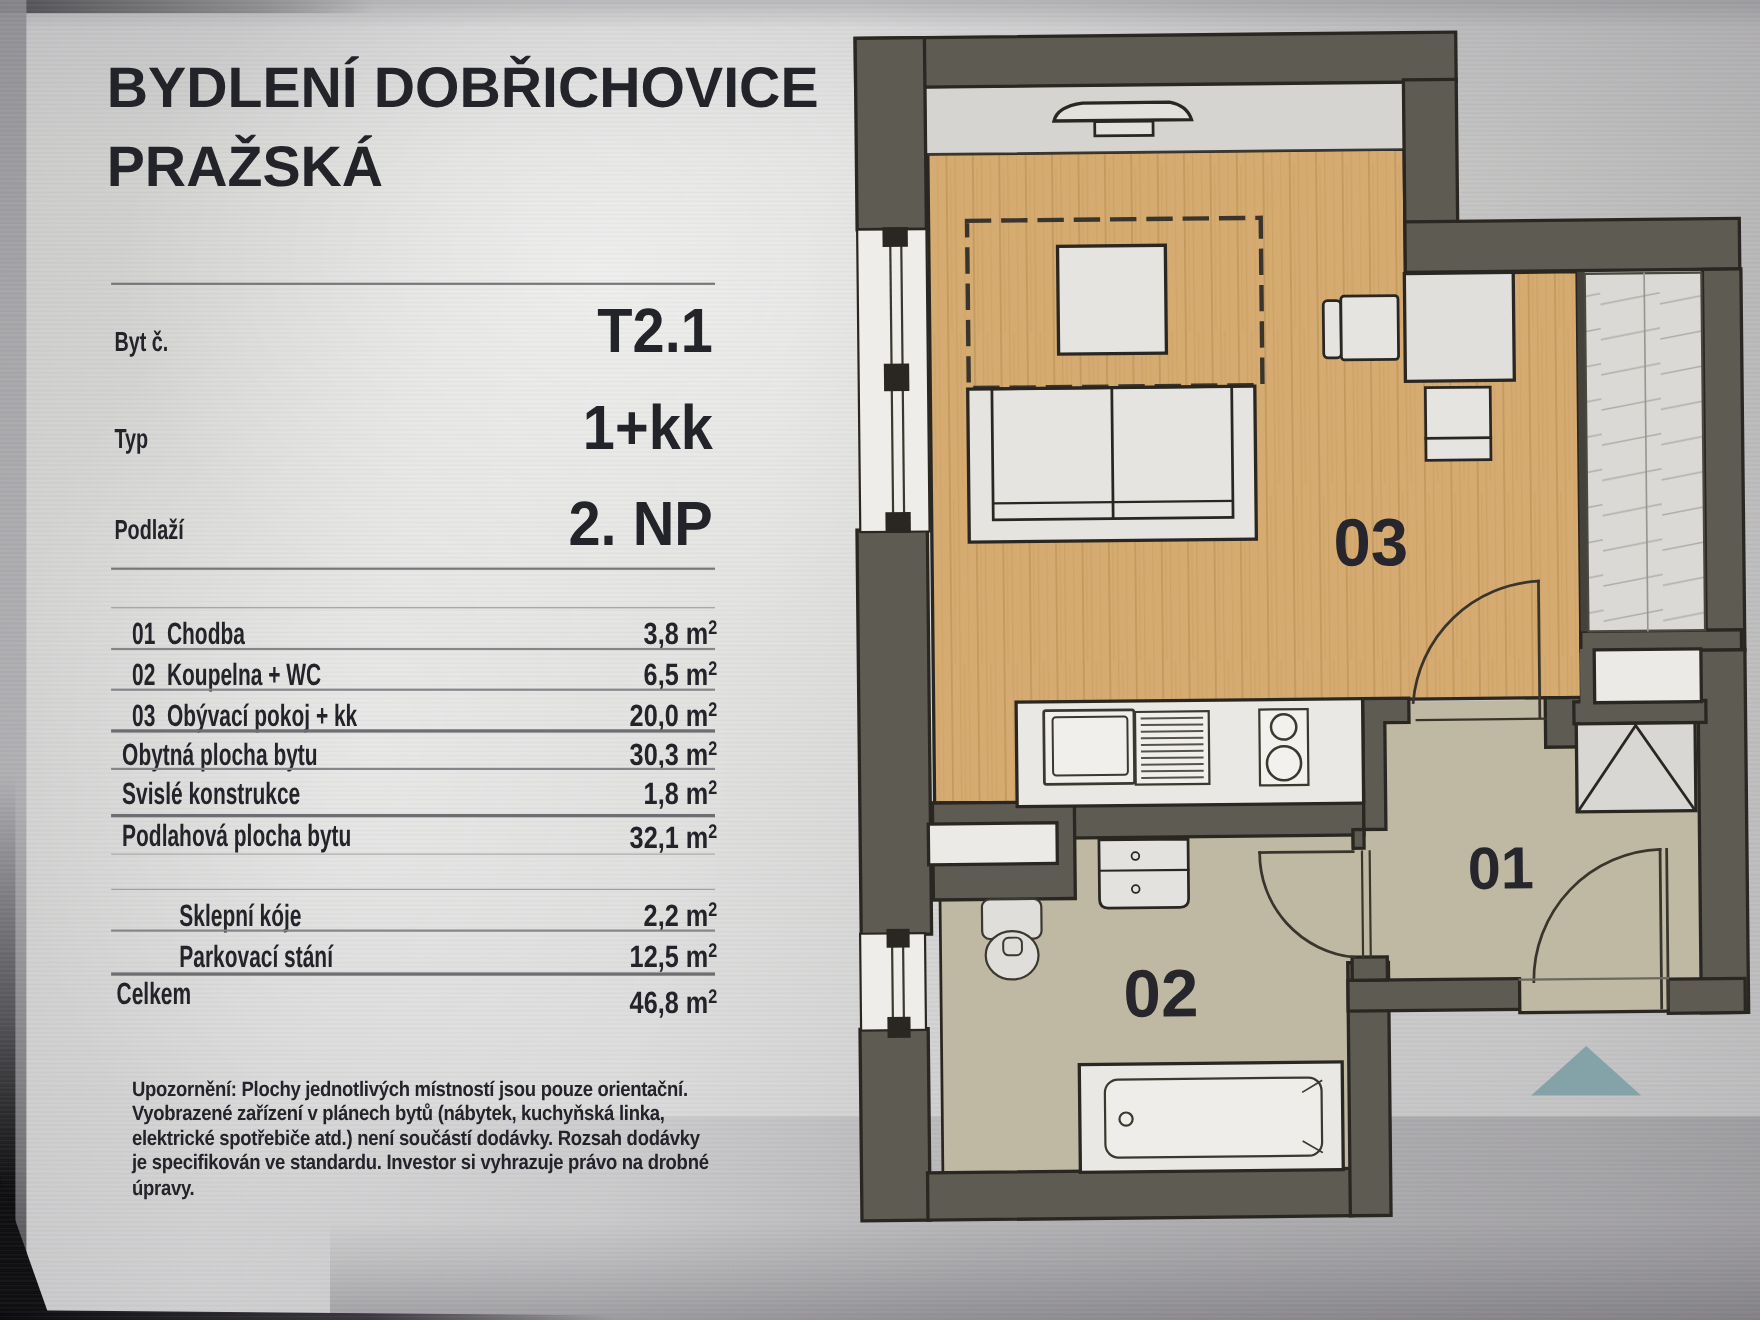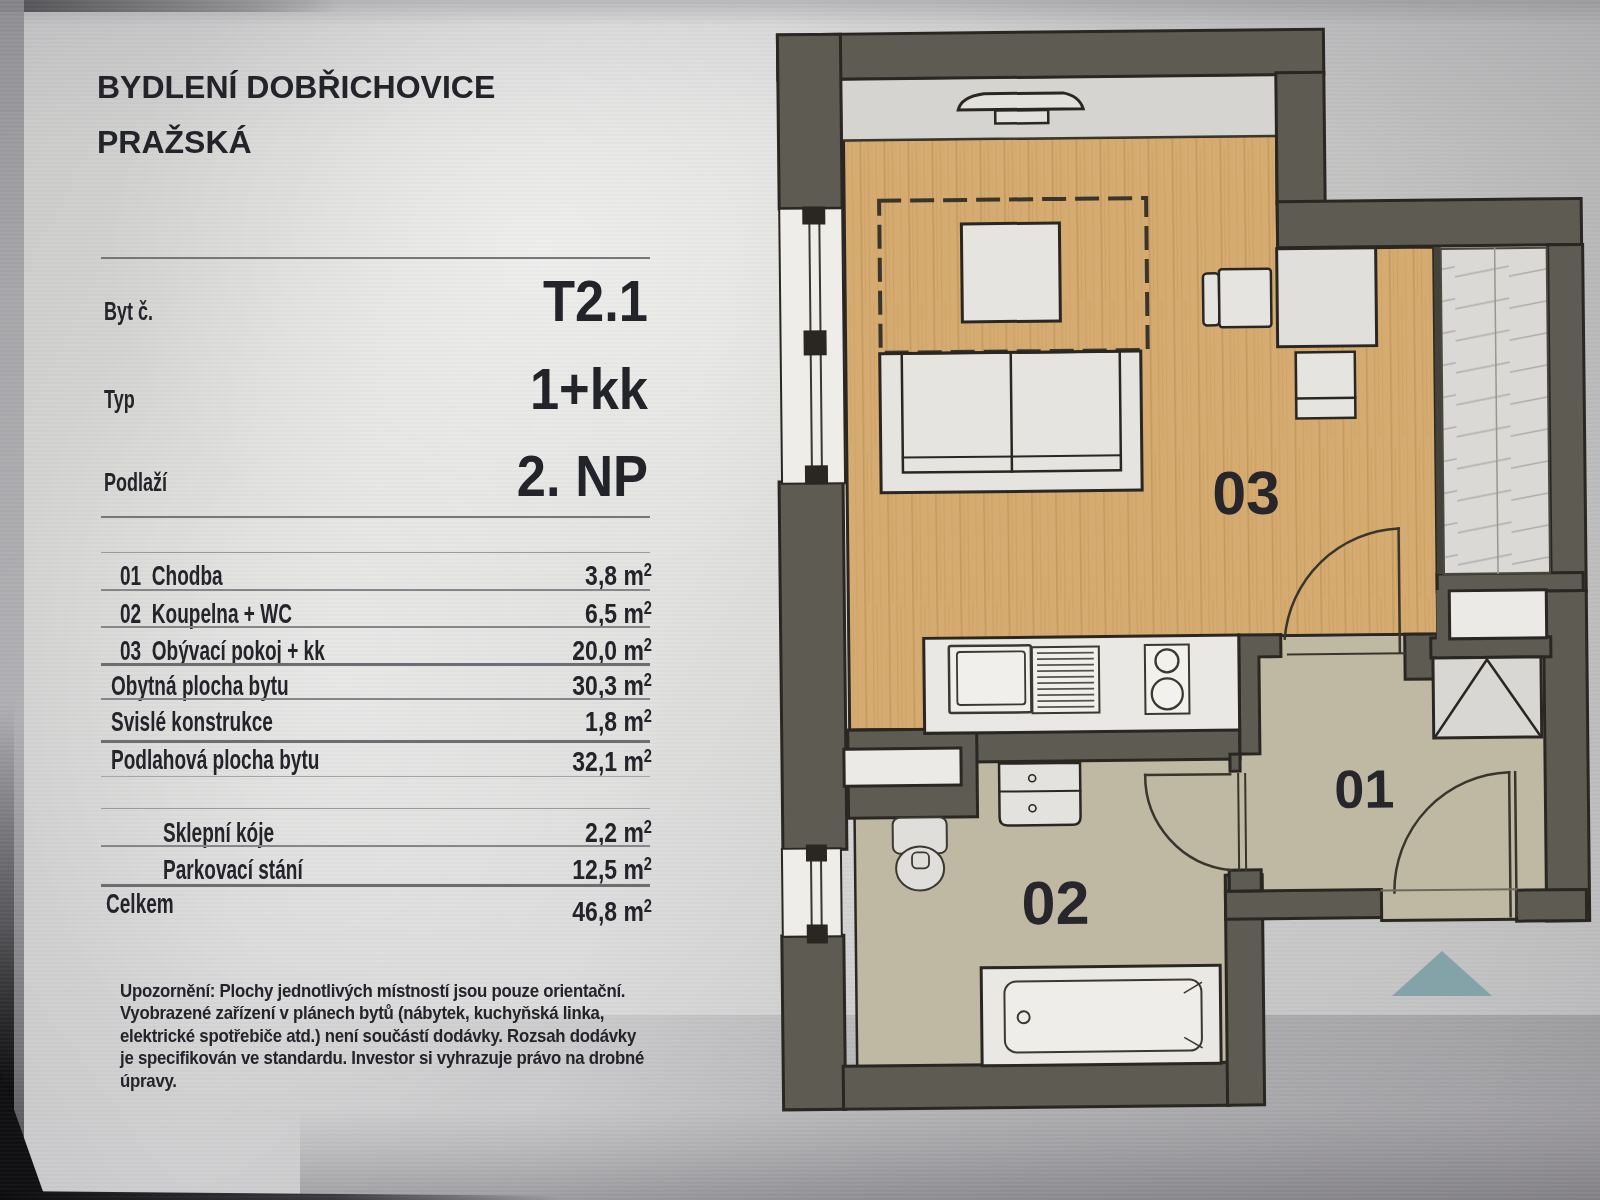--- a/index.html
+++ b/index.html
@@ -31,21 +31,21 @@
 <div class="abs" style="left:300px;top:1110px;width:1300px;height:90px;background:linear-gradient(180deg, rgba(96,94,100,0) 0%, rgba(96,94,100,0.16) 45%, rgba(88,86,92,0.38) 100%);"></div>
 
 <div class="abs" style="left:0;top:700px;width:14px;height:500px;background:linear-gradient(180deg, rgba(40,40,44,0) 0%, rgba(30,30,34,0.5) 45%, #0c0c0e 78%);"></div>
 
 <div class="abs" style="left:0;top:1070px;width:0;height:0;border-left:46px solid #0e0e10;border-top:130px solid transparent;"></div>
 
 <div class="abs" style="left:0;top:1191px;width:560px;height:9px;background:linear-gradient(90deg,#0a0a0c,#3a383e 60%,rgba(90,88,94,0));clip-path:polygon(0 0,100% 55%,100% 100%,0 100%);"></div>
 
 <div class="abs" style="left:0;top:0;width:1600px;height:1200px;background:repeating-linear-gradient(180deg, rgba(255,255,255,0.045) 0px, rgba(255,255,255,0.045) 1px, rgba(0,0,0,0.0) 2px, rgba(90,90,90,0.045) 3px, rgba(0,0,0,0.0) 4px);"></div>
 
-<div class="abs lbl" style="left:97px;top:60px;font-size:32px;line-height:55px;letter-spacing:0px;">BYDLENÍ DOBŘICHOVICE<br>PRAŽSKÁ</div>
+<div class="abs lbl" style="left:97px;top:44px;font-size:52px;line-height:72px;letter-spacing:0px;">BYDLENÍ DOBŘICHOVICE<br>PRAŽSKÁ</div>
 
 <div class="abs" style="left:101px;top:257px;width:549px;height:2px;background:#77777a;"></div>
 
 <div class="abs lbl" style="left:104px;top:297px;font-size:25px;transform:scaleX(0.72);transform-origin:left top;">Byt č.</div>
 <div class="abs lbl" style="left:348px;top:268px;width:300px;font-size:57px;text-align:right;transform:scaleX(0.92);transform-origin:right top;">T2.1</div>
 
 <div class="abs lbl" style="left:104px;top:385px;font-size:25px;transform:scaleX(0.72);transform-origin:left top;">Typ</div>
 <div class="abs lbl" style="left:348px;top:356px;width:300px;font-size:57px;text-align:right;transform:scaleX(0.92);transform-origin:right top;">1+kk</div>
 
 <div class="abs lbl" style="left:104px;top:468px;font-size:25px;transform:scaleX(0.72);transform-origin:left top;">Podlaží</div>

